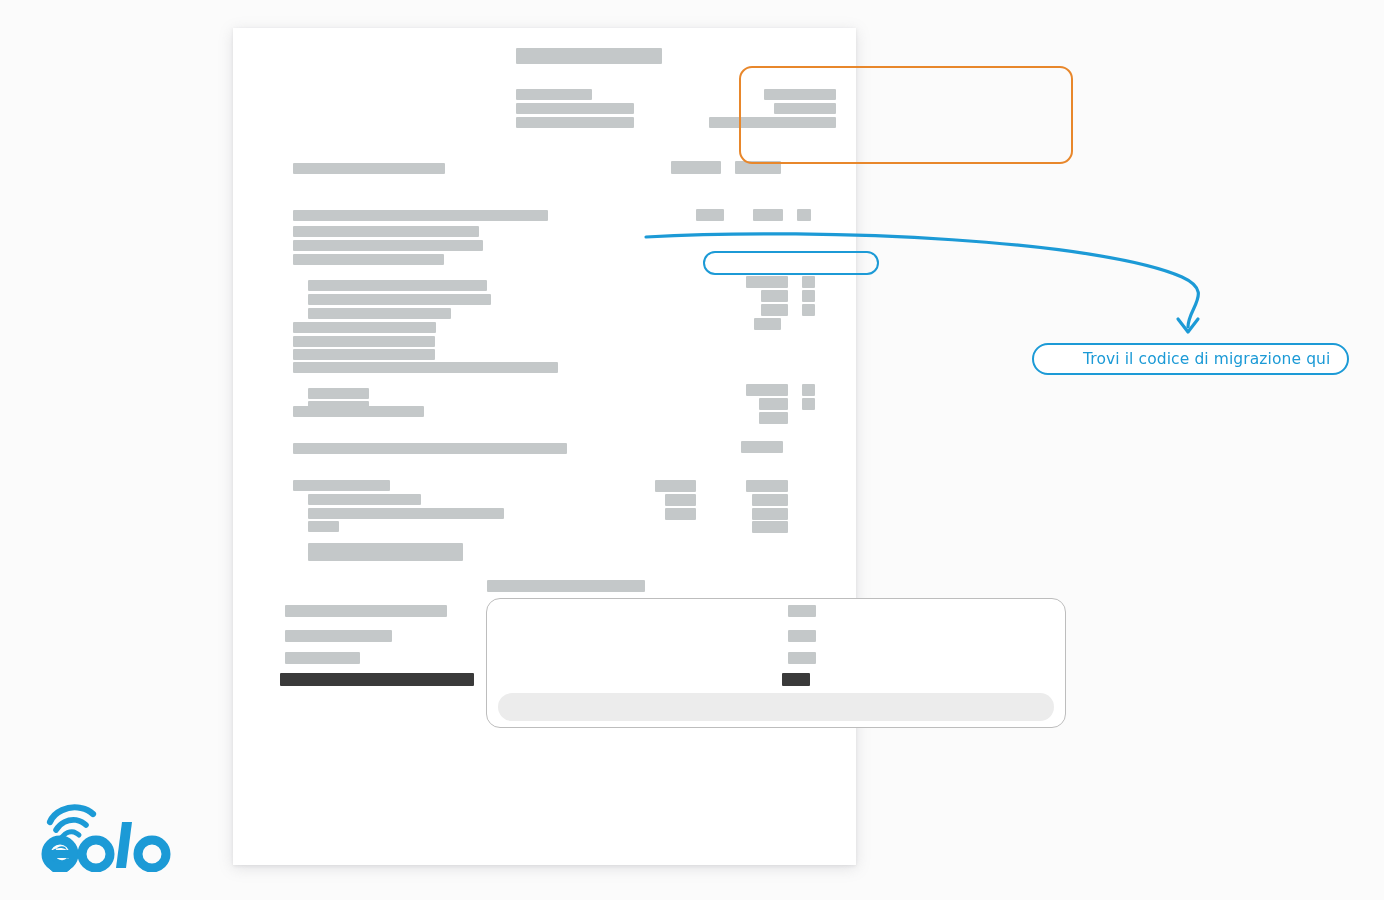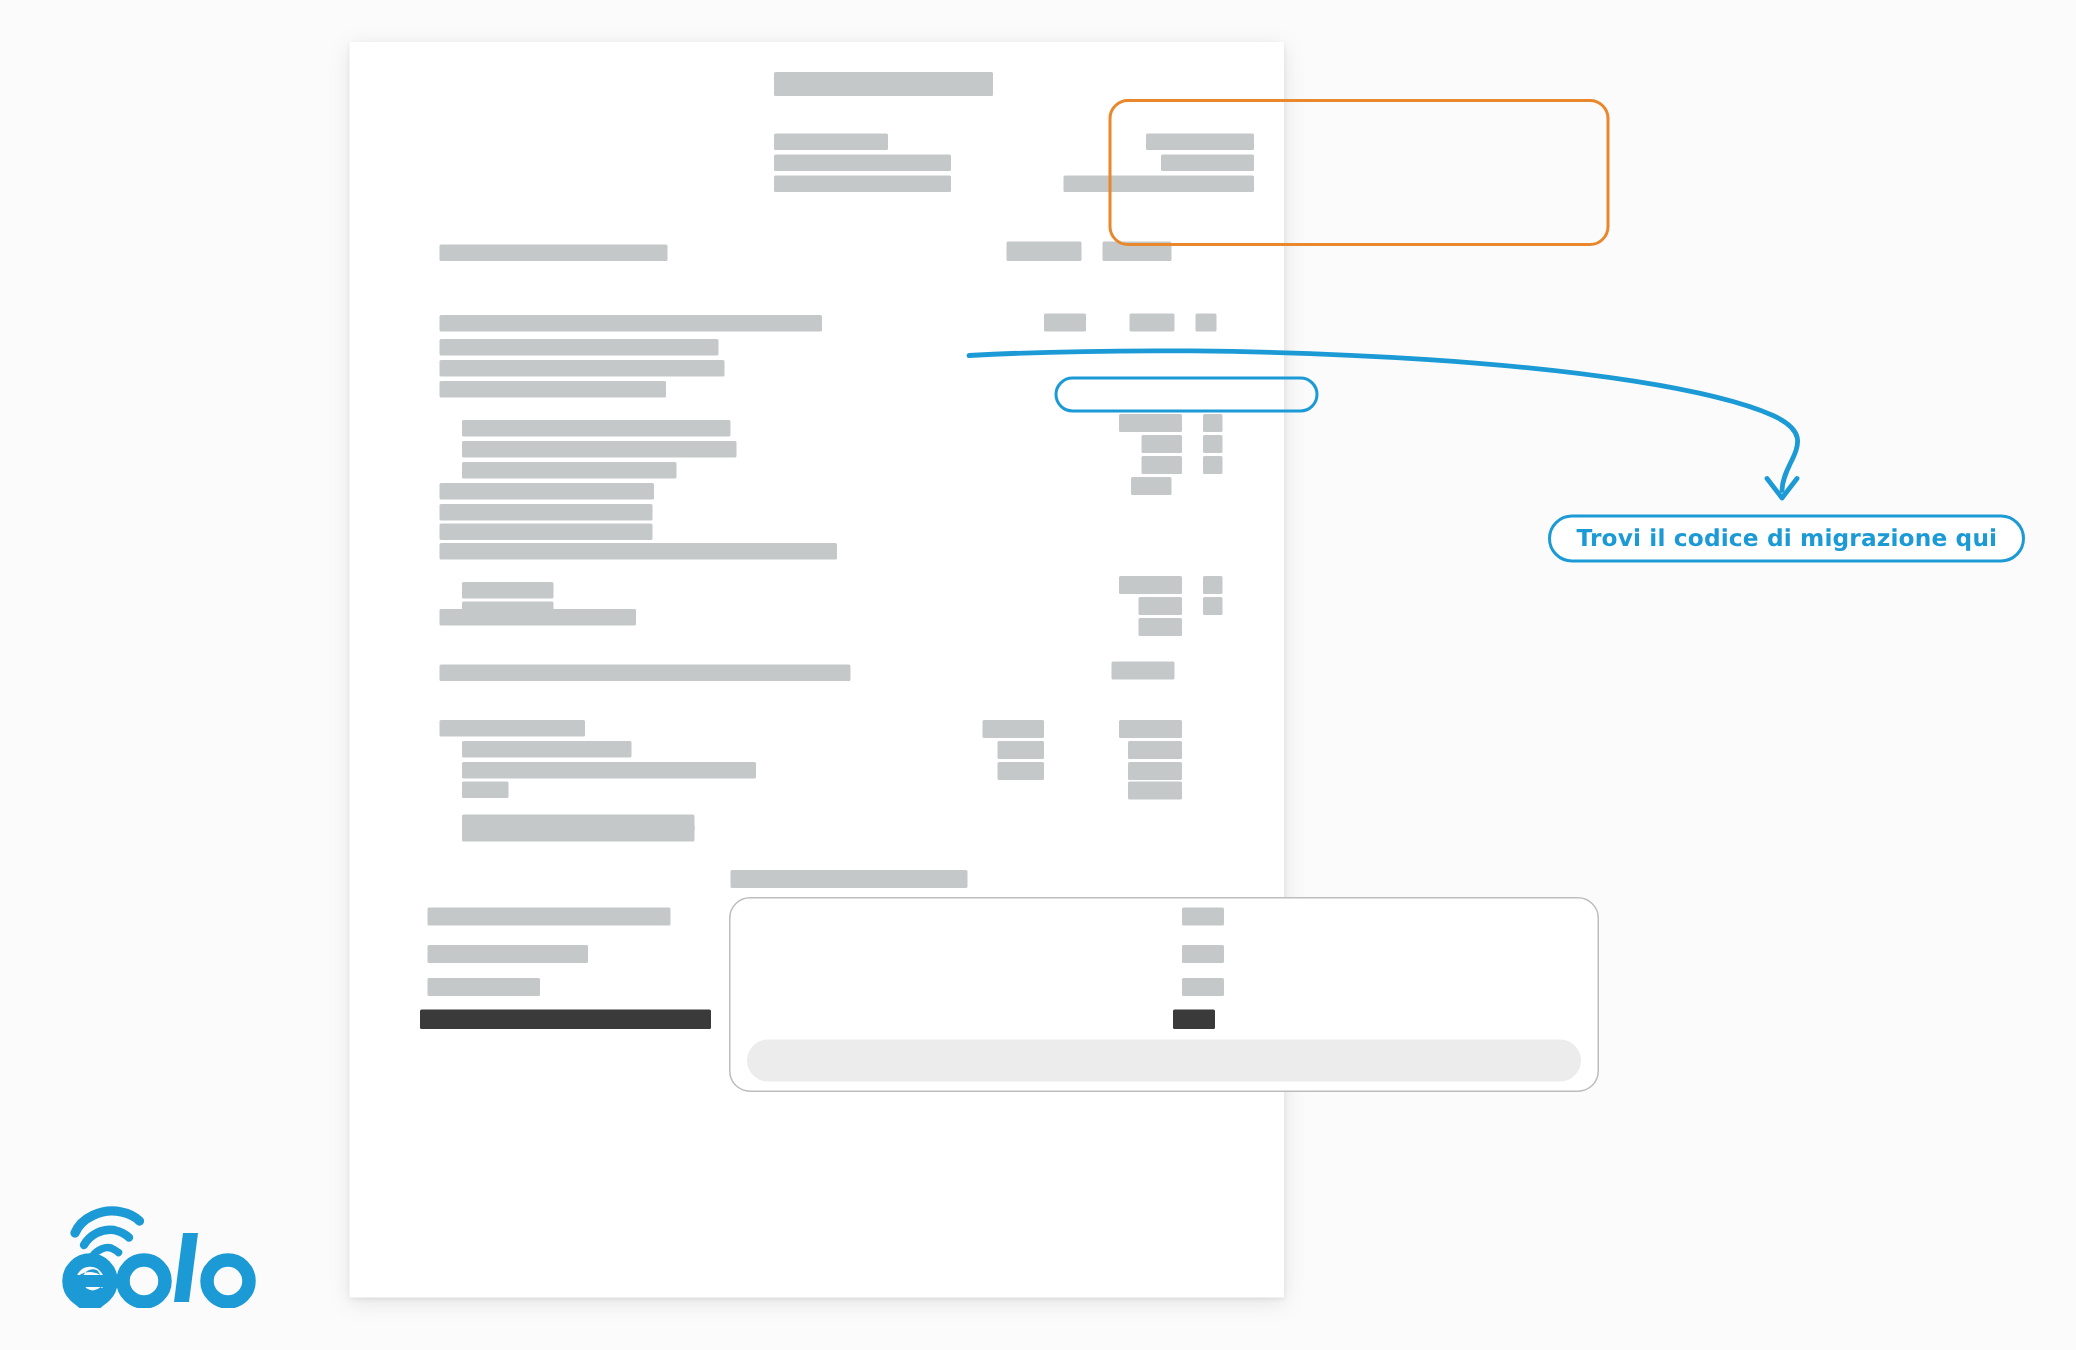--- a/index.html
+++ b/index.html
@@ -89,23 +89,24 @@
     display: flex;
     align-items: center;
     border: 2.5px solid #1C9AD6;
     border-radius: 16px;
     background: #FFFFFF;
   }
   .callout-text {
     color: #1C9AD6;
     font-family: "DejaVu Sans", sans-serif;
     font-size: 15.5px;
-    font-weight: bold;
+    font-weight: normal;
     letter-spacing: .1px;
     white-space: nowrap;
+    margin-left: 32px;
   }
 
   
   .logo {
     position: absolute;
     left: 34px; top: 800px;
     width: 160px; height: 72px;
   }
 </style>
 </head>

